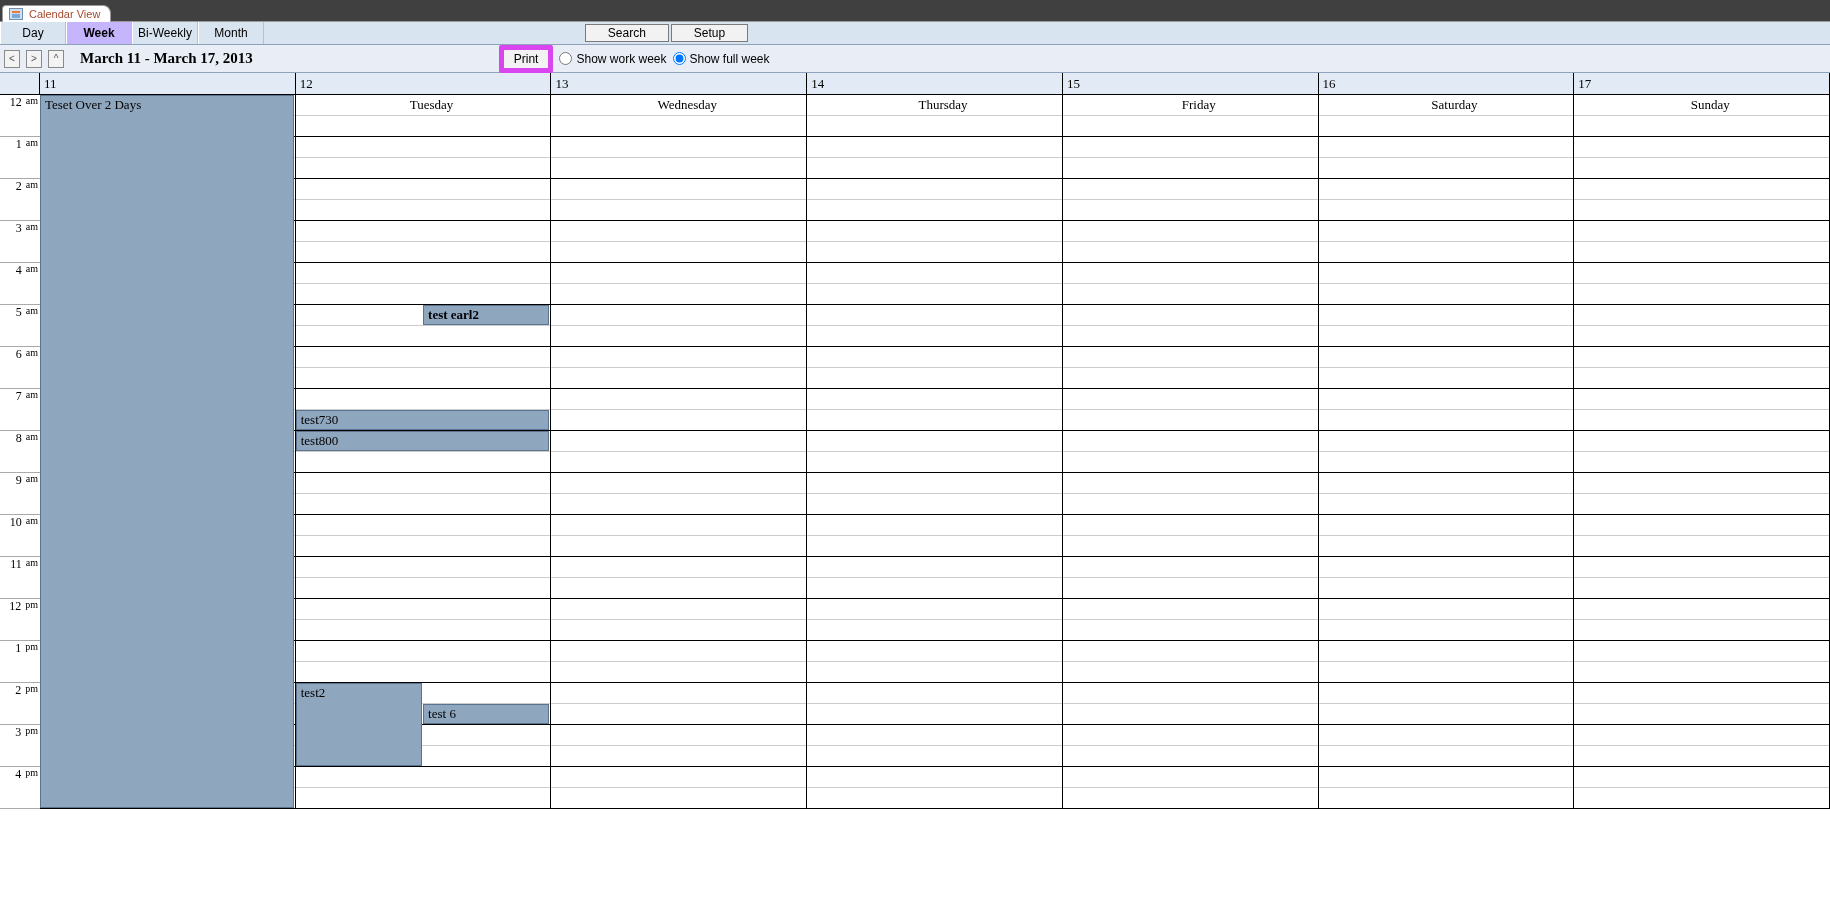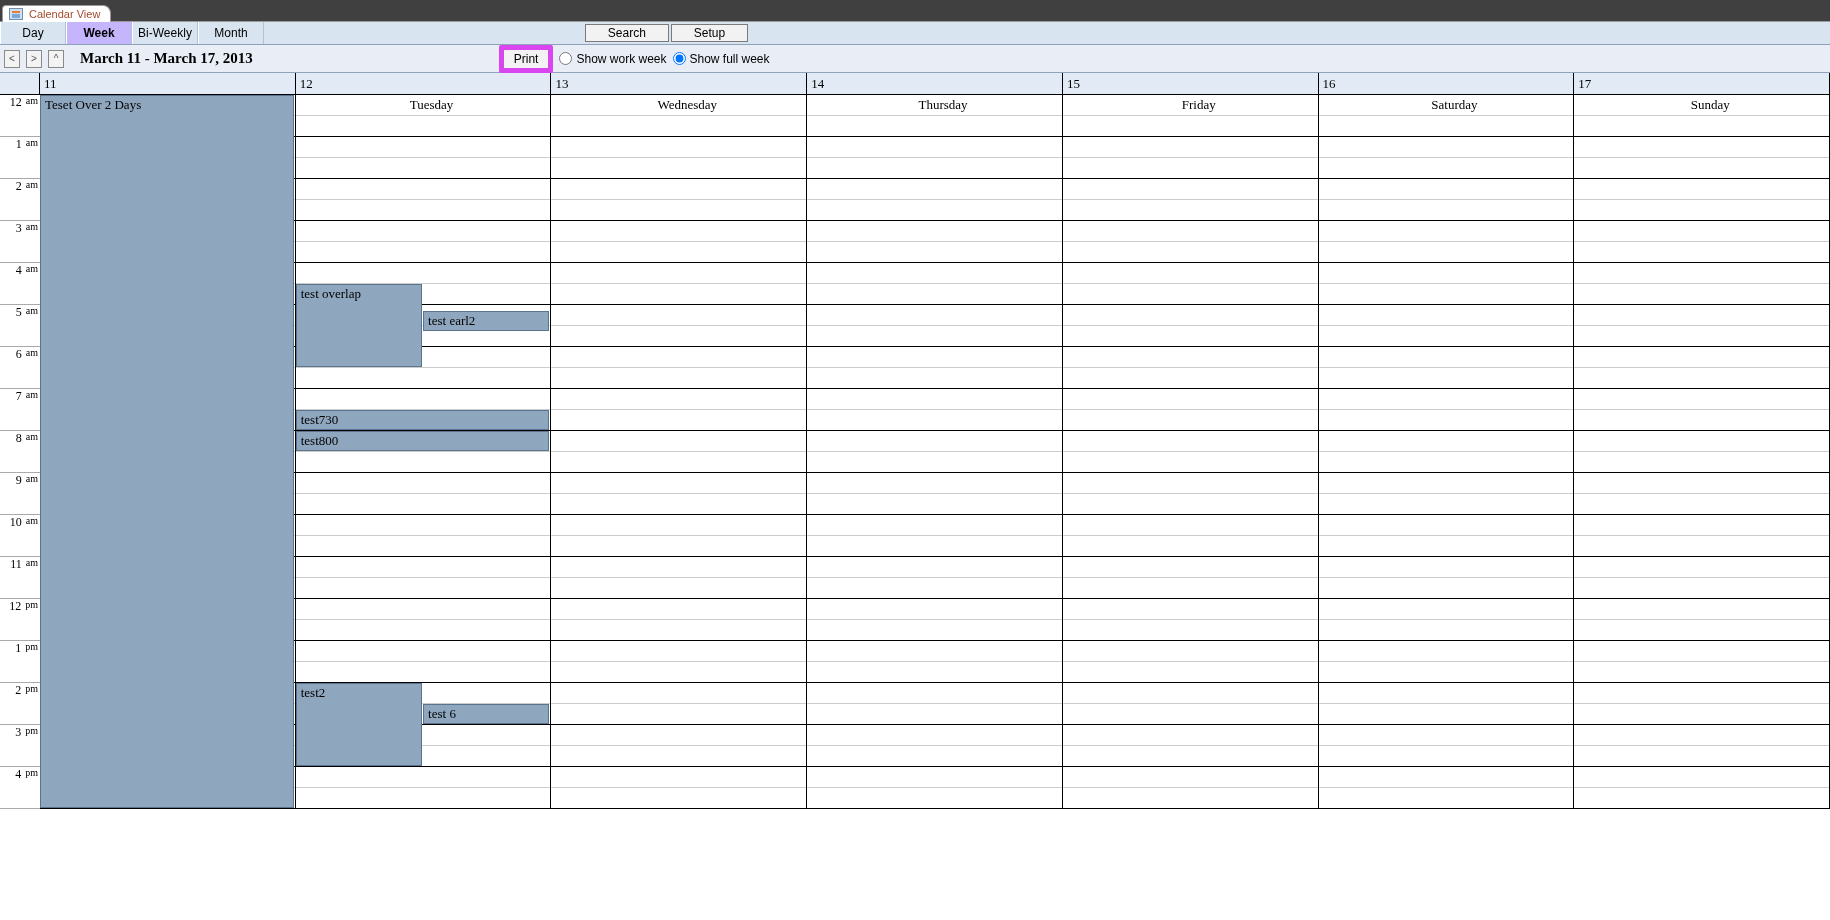--- a/index.html
+++ b/index.html
@@ -209,22 +209,21 @@
           <div class="slot"></div>
           <div class="slot hour"></div>
           <div class="slot"></div>
           <div class="slot hour"></div>
           <div class="slot"></div>
           <div class="slot hour"></div>
           <div class="slot"></div>
           <div class="slot hour"></div>
           <div class="slot"></div>
           <div class="slot hour"></div>
-          <div class="event" style="top: 189px; height: 83px; left: 0%; width: calc(50% - 1px);">test overlap</div>
-          <div class="event" style="top: 216px; height: 20px; left: 50%; width: calc(50% - 1px);">test earl2</div>
+          <div class="event" style="top: 210px; height: 20px; left: 50%; width: calc(50% - 1px); font-weight: bold;">test earl2</div>
           <div class="event" style="top: 315px; height: 20px; left: 0%; width: calc(100% - 1px);">test730</div>
           <div class="event" style="top: 336px; height: 20px; left: 0%; width: calc(100% - 1px);">test800</div>
           <div class="event" style="top: 588px; height: 83px; left: 0%; width: calc(50% - 1px);">test2</div>
           <div class="event" style="top: 609px; height: 20px; left: 50%; width: calc(50% - 1px);">test 6</div>
         </div>
         <div class="day-col">
           <div class="slot"></div>
           <div class="slot hour"></div>
           <div class="slot"></div>
           <div class="slot hour"></div>

